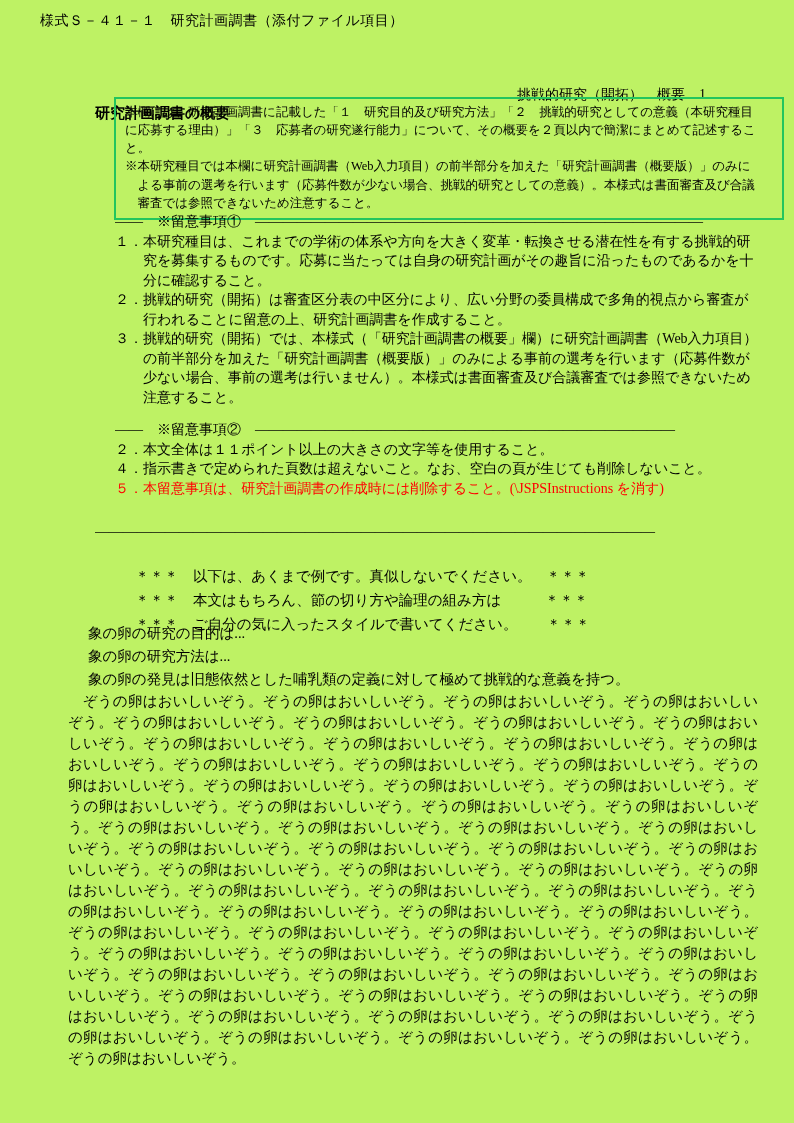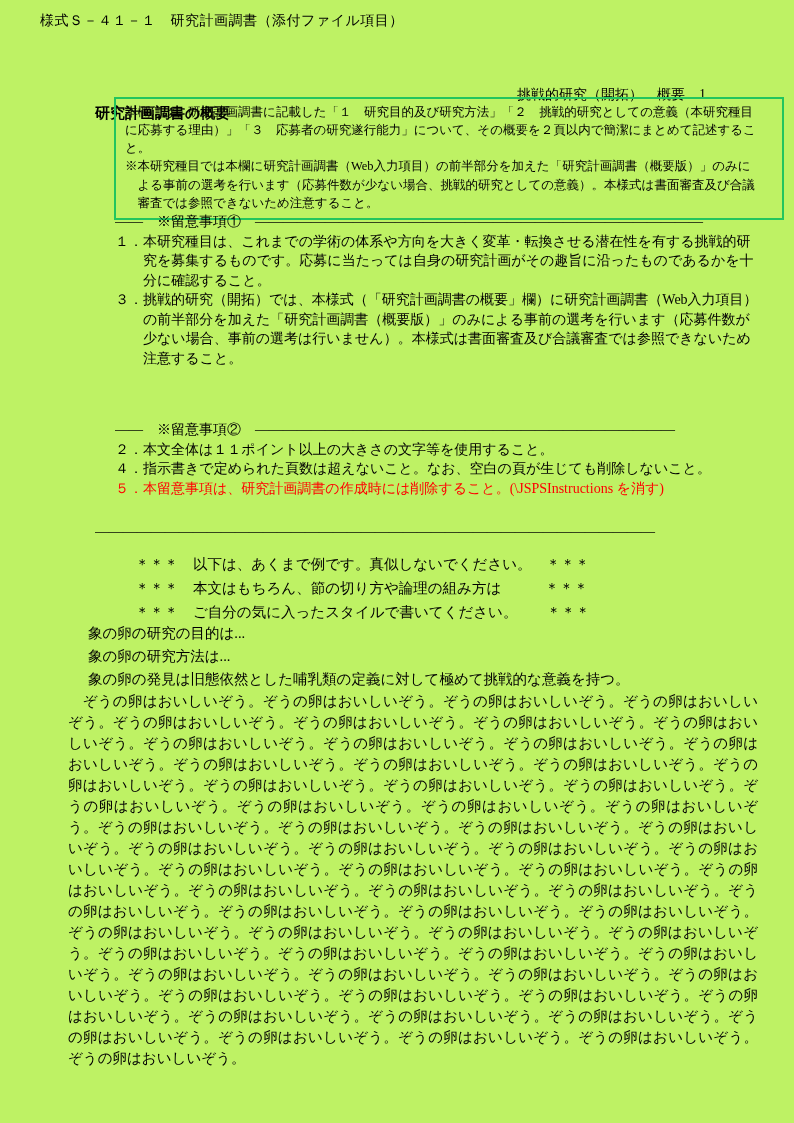--- a/index.html
+++ b/index.html
@@ -69,21 +69,21 @@
     left: 95px;
     top: 524px;
     width: 665px;
     font-size: 14px;
     white-space: nowrap;
     overflow: hidden;
   }
   .stars {
     position: absolute;
     left: 135px;
-    top: 552px;
+    top: 564px;
     width: 600px;
     font-size: 14.5px;
     line-height: 24px;
   }
   .bodytext {
     position: absolute;
     left: 68px;
     top: 622px;
     width: 690px;
     font-size: 14.5px;
@@ -107,20 +107,21 @@
   <div class="heading">研究計画調書の概要</div>
 
   <div class="instruction-box">
     <p>本欄には、研究計画調書に記載した「１　研究目的及び研究方法」「２　挑戦的研究としての意義（本研究種目に応募する理由）」「３　応募者の研究遂行能力」について、その概要を２頁以内で簡潔にまとめて記述すること。</p>
     <p class="hang1">※本研究種目では本欄に研究計画調書（Web入力項目）の前半部分を加えた「研究計画調書（概要版）」のみによる事前の選考を行います（応募件数が少ない場合、挑戦的研究としての意義）。本様式は書面審査及び合議審査では参照できないため注意すること。</p>
   </div>
 
   <div class="notes notes1">
     <div class="notes-title">――　※留意事項①　――――――――――――――――――――――――――――――――</div>
     <p class="note-item">１．本研究種目は、これまでの学術の体系や方向を大きく変革・転換させる潜在性を有する挑戦的研究を募集するものです。応募に当たっては自身の研究計画がその趣旨に沿ったものであるかを十分に確認すること。</p>
+    <p class="note-item">２．挑戦的研究（開拓）は審査区分表の中区分により、広い分野の委員構成で多角的視点から審査が行われることに留意の上、研究計画調書を作成すること。</p>
     <p class="note-item">３．挑戦的研究（開拓）では、本様式（「研究計画調書の概要」欄）に研究計画調書（Web入力項目）の前半部分を加えた「研究計画調書（概要版）」のみによる事前の選考を行います（応募件数が少ない場合、事前の選考は行いません）。本様式は書面審査及び合議審査では参照できないため注意すること。</p>
   </div>
 
   <div class="notes notes2">
     <div class="notes-title">――　※留意事項②　――――――――――――――――――――――――――――――</div>
     <p class="note-item">２．本文全体は１１ポイント以上の大きさの文字等を使用すること。</p>
     <p class="note-item">４．指示書きで定められた頁数は超えないこと。なお、空白の頁が生じても削除しないこと。</p>
     <p class="note-item red-note">５．本留意事項は、研究計画調書の作成時には削除すること。(\JSPSInstructions を消す)</p>
   </div>
 

